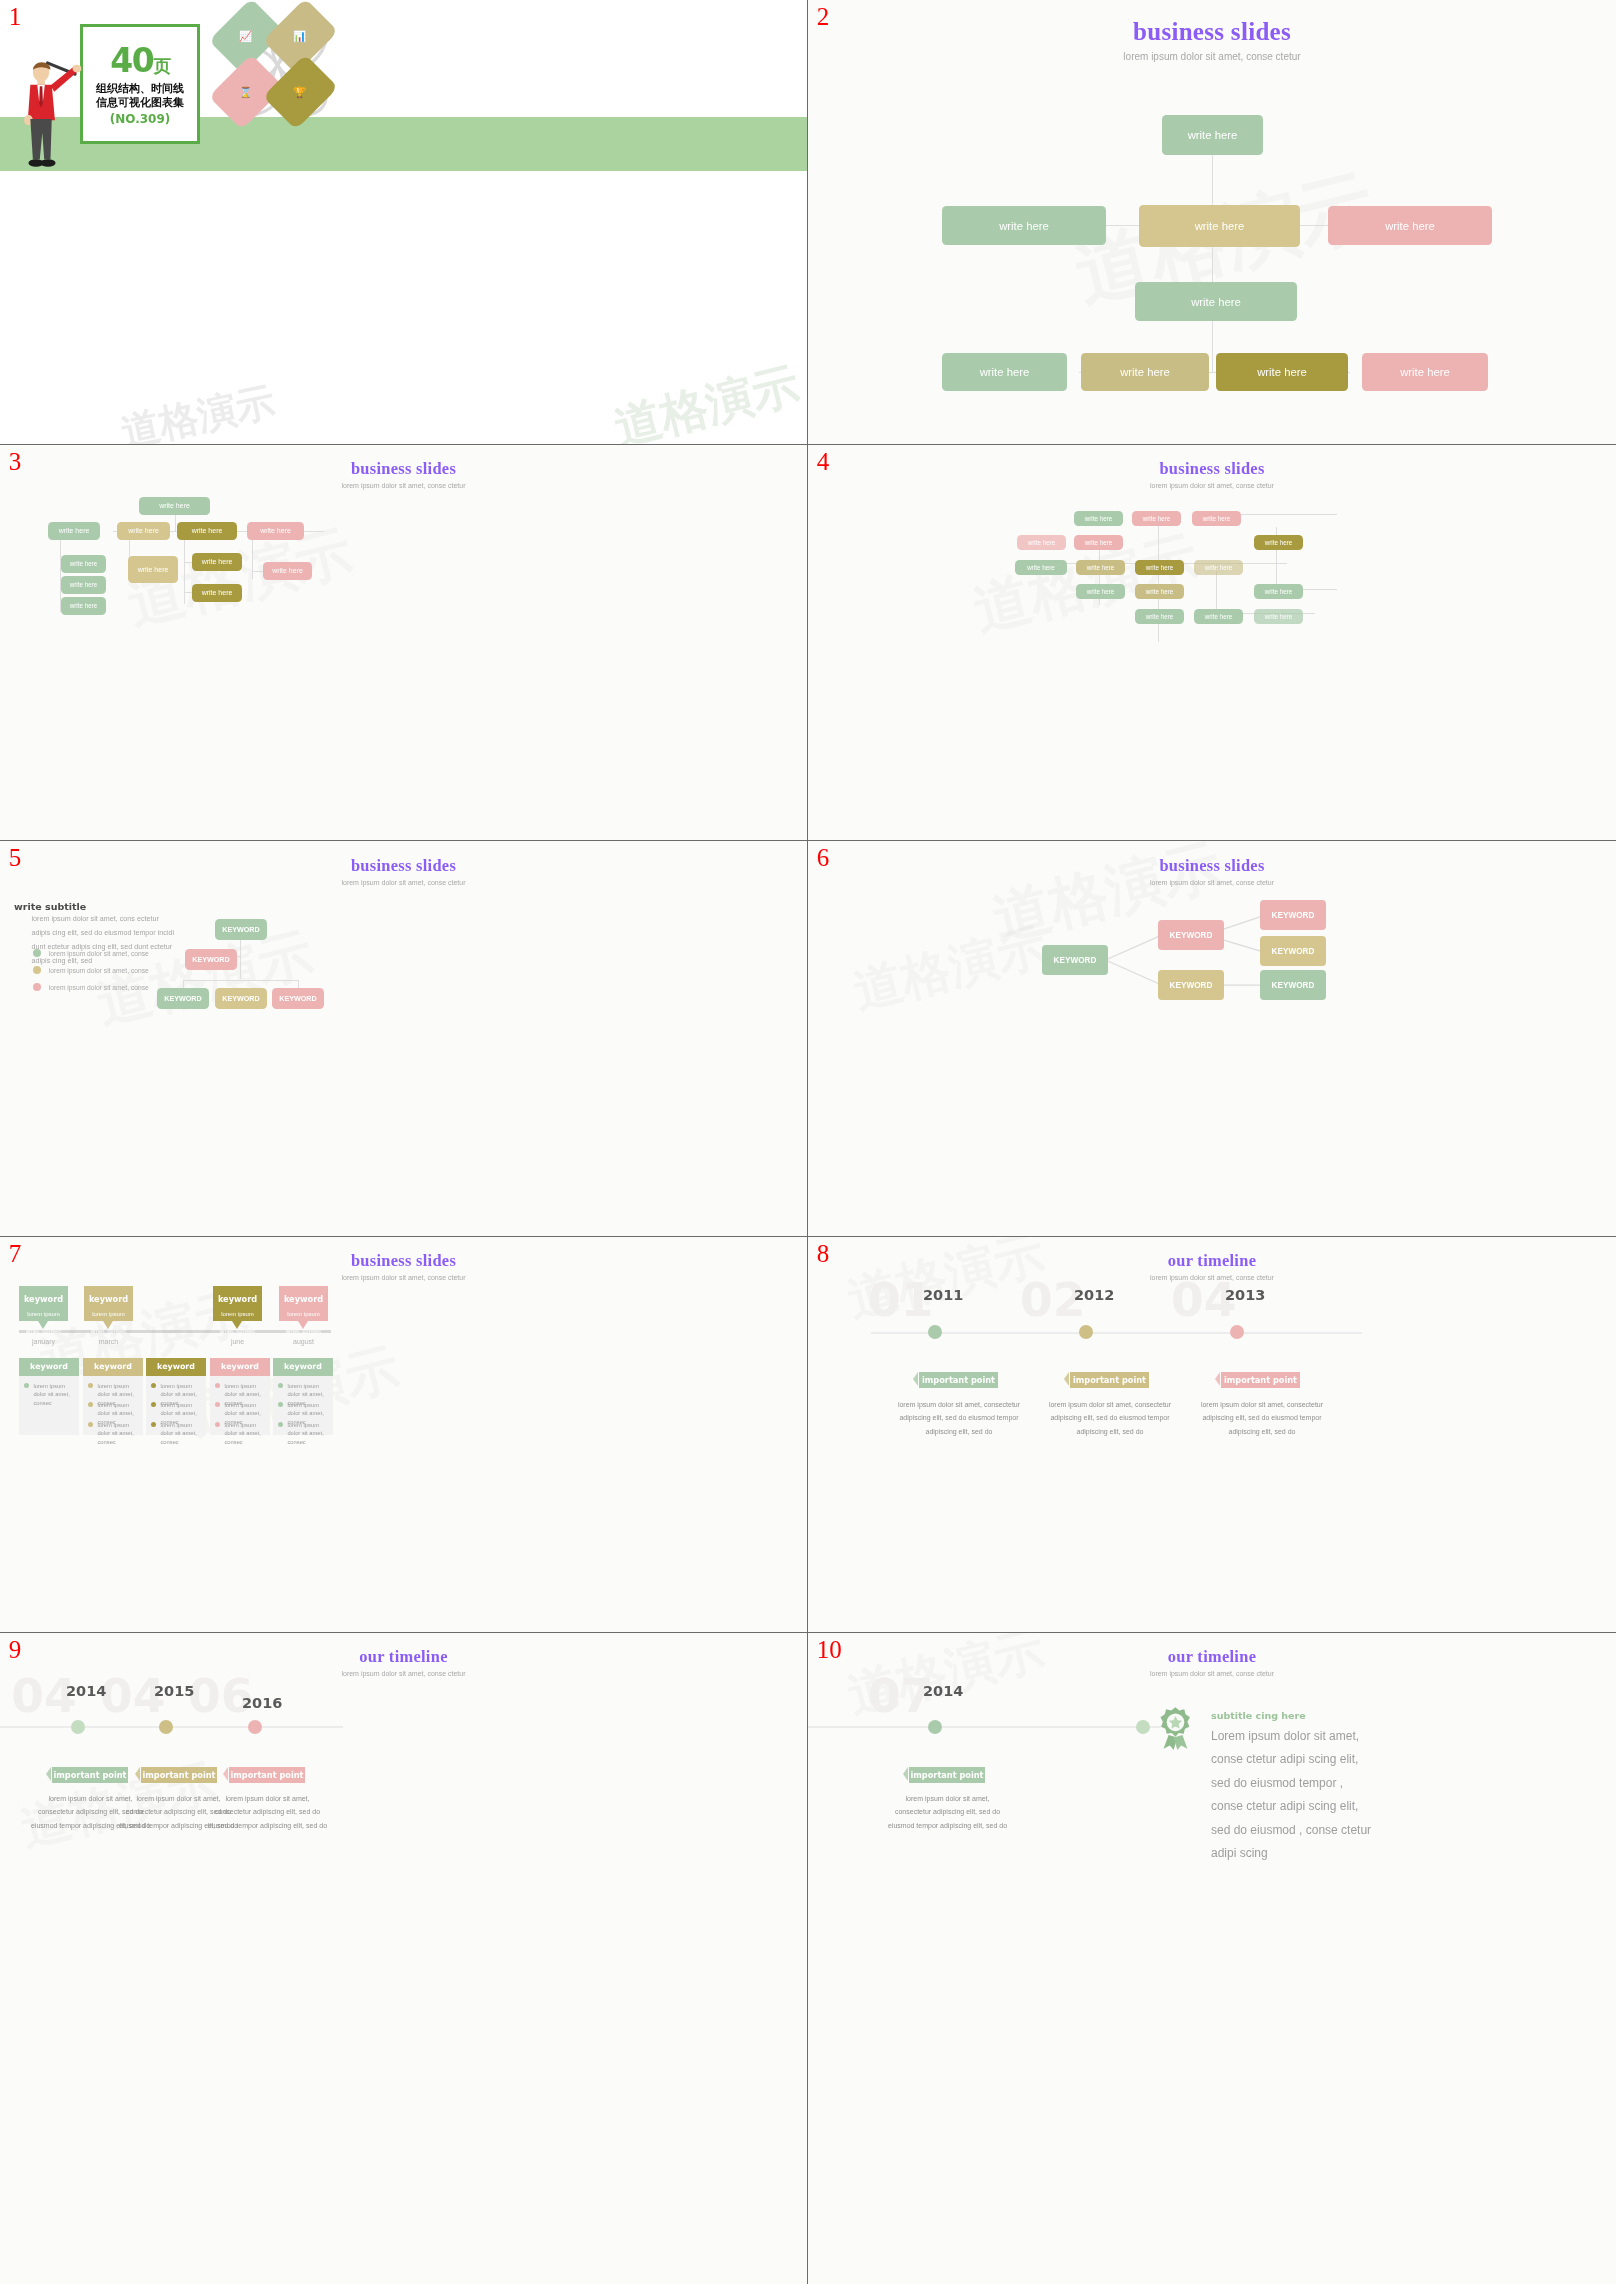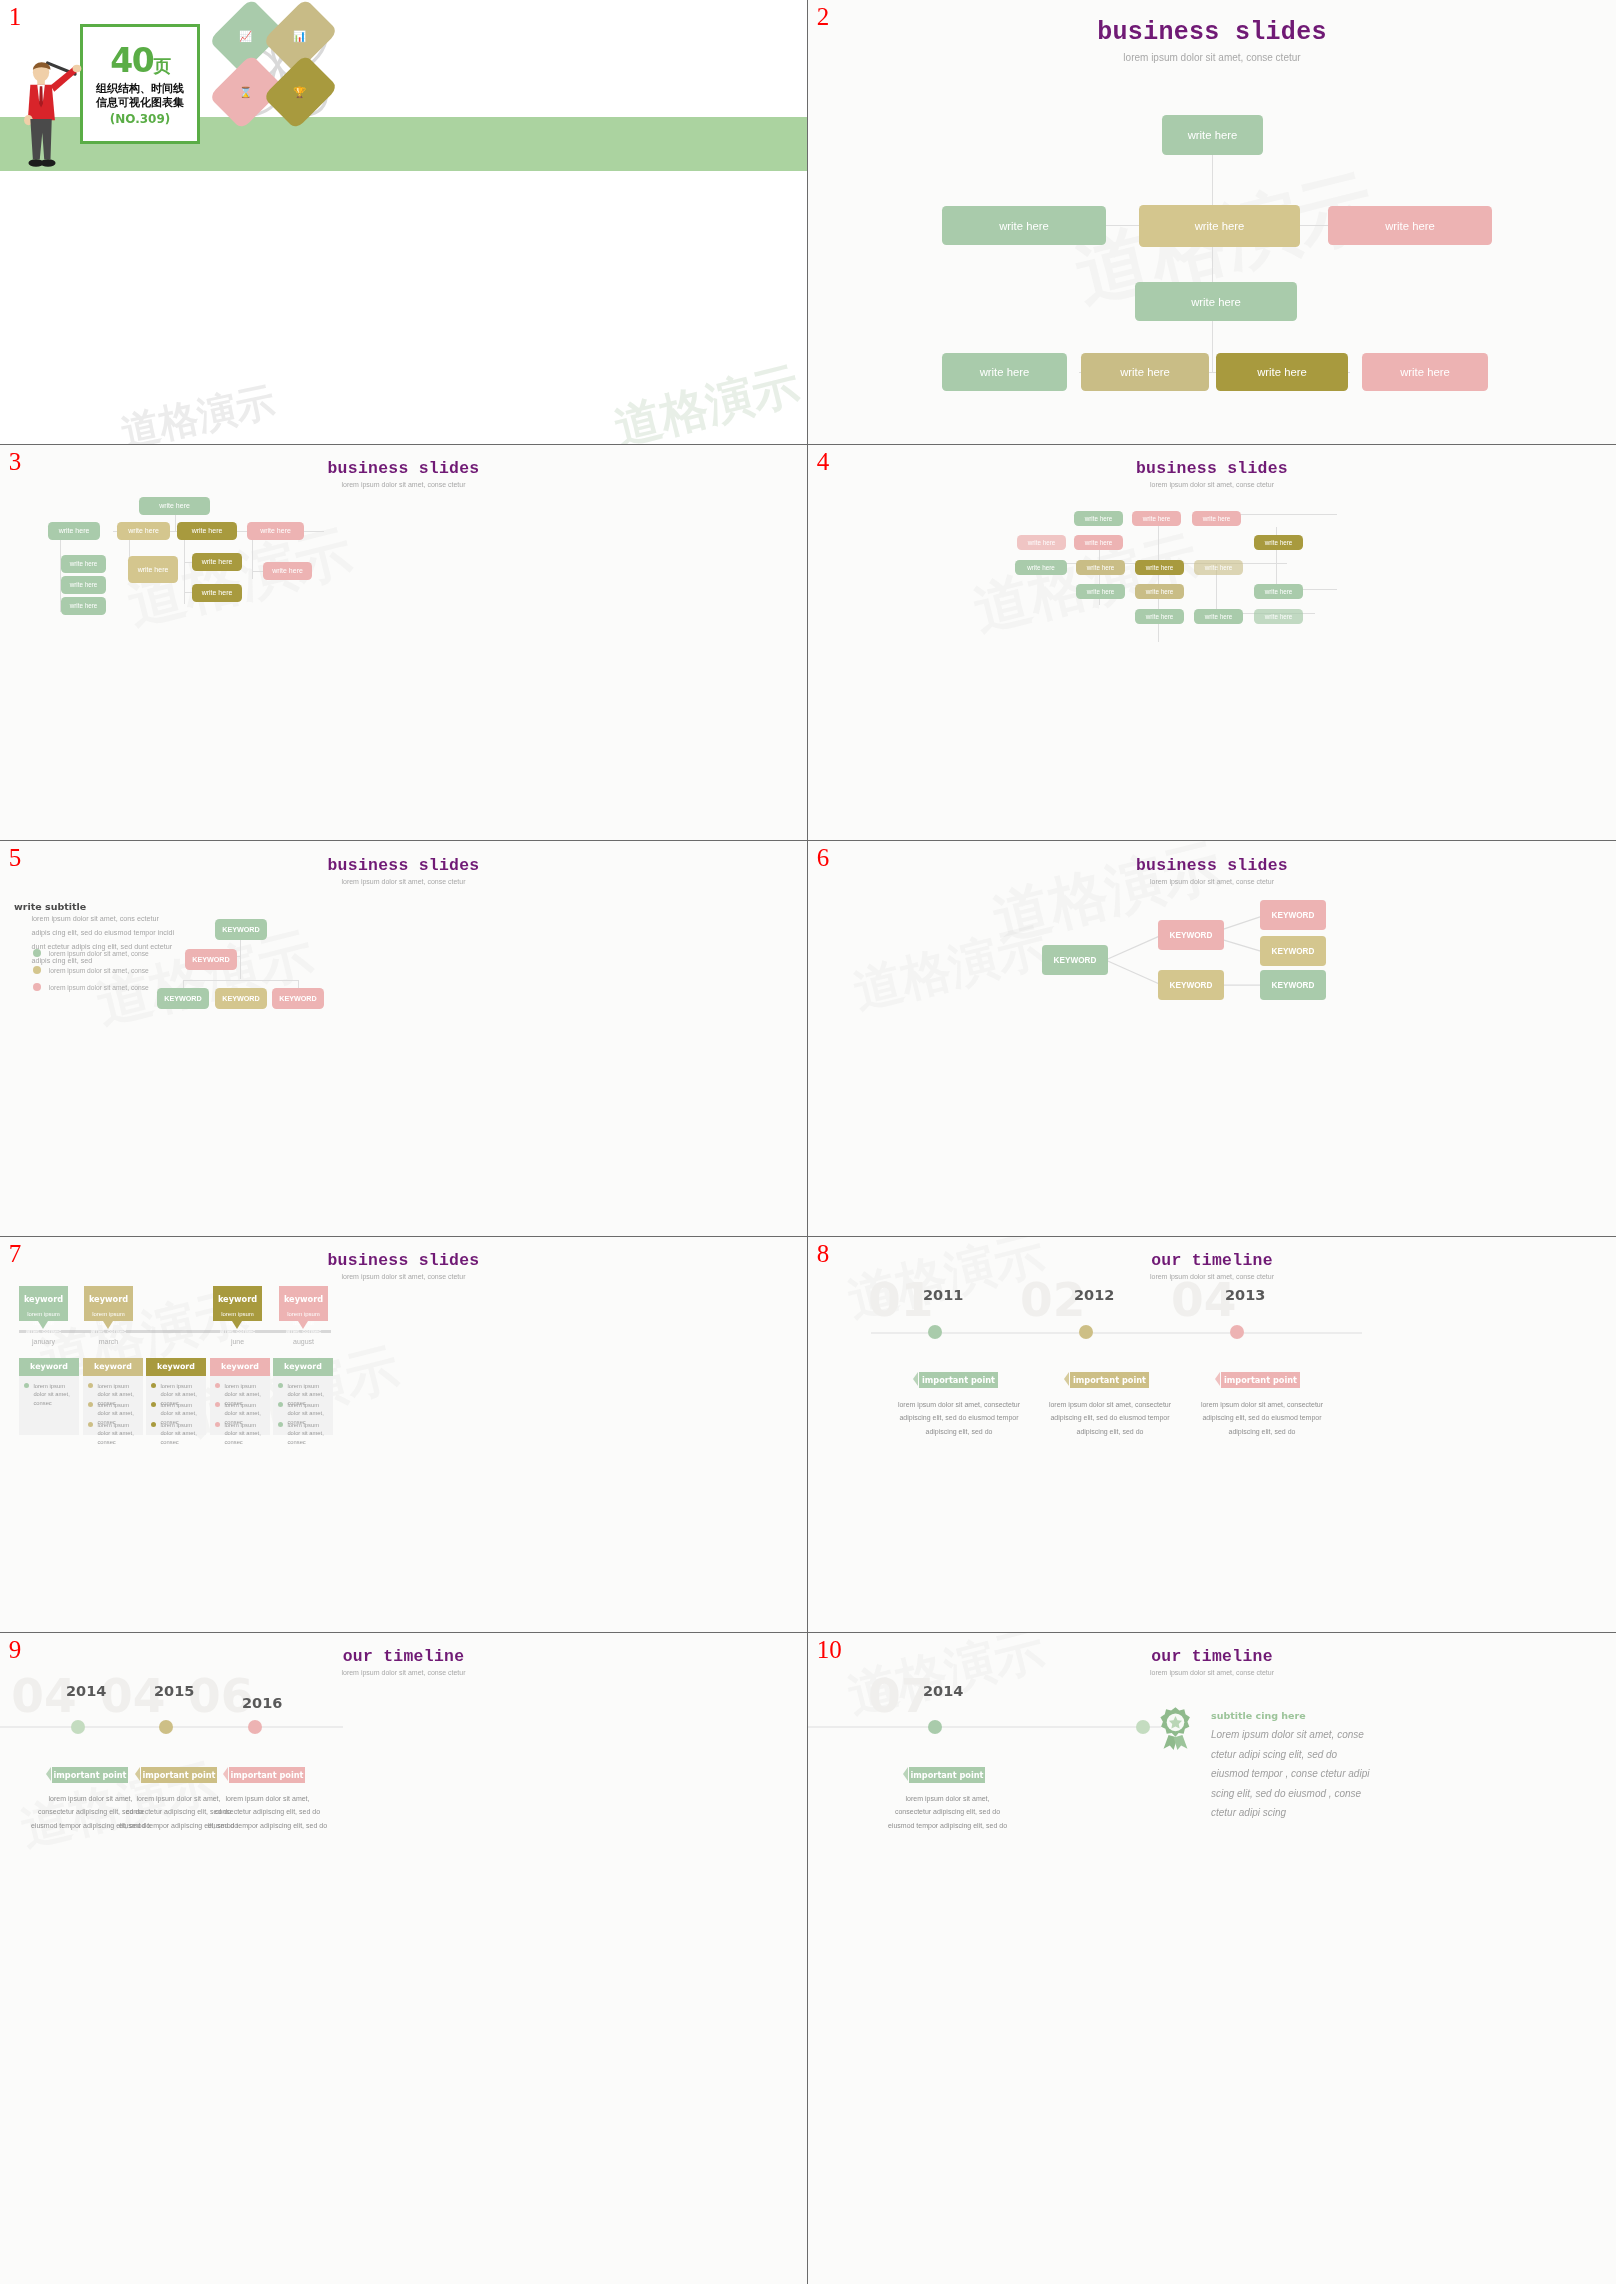--- a/index.html
+++ b/index.html
@@ -6,21 +6,21 @@
   body{width:1616px;height:2284px;font-family:"Liberation Sans",sans-serif;}
   .grid{display:grid;grid-template-columns:808px 808px;grid-template-rows:445px 396px 396px 396px 652px;width:1616px;height:2284px;}
   .slide{position:relative;overflow:hidden;background:#fbfbfa;border-right:1.9px solid #6b6b6b;border-bottom:1.9px solid #6b6b6b;box-sizing:border-box;}
   .slide.col2{border-right:none;}
   .slide.row5{border-bottom:none;}
   .num{position:absolute;left:8.8px;top:3.8px;font-size:25px;color:#ff0000;font-family:"Liberation Serif",serif;line-height:1;z-index:40;font-weight:400;}
   .wm{position:absolute;color:rgba(150,150,150,.07);font-size:76px;font-weight:bold;pointer-events:none;z-index:1;font-family:"DejaVu Sans",sans-serif;}
 
   
   .hdr{position:absolute;left:0;right:0;text-align:center;z-index:5;}
-  .hdr .t{font-size:25px;font-weight:bold;color:#701a75;letter-spacing:0.3px;font-family:Liberation Mono, monospace;}
+  .hdr .t{font-size:25px;font-weight:bold;color:#8b5cf6;letter-spacing:0.3px;font-family:Liberation Serif, serif;}
   .hdr .s{font-size:10px;color:#a8a8a8;margin-top:5.7px;font-family:"Liberation Sans",sans-serif;}
 
   
   .s1{background:#fff;}
   .s1 .greenband{position:absolute;left:0;right:0;top:117px;height:54px;background:#9ccb8f;opacity:.85;}
   .s1 .framebox{position:absolute;left:80px;top:24px;width:120px;height:120px;border:3.8px solid #5aad46;background:#fff;z-index:8;box-sizing:border-box;display:flex;flex-direction:column;align-items:center;justify-content:center;padding-top:3.8px;}
   .s1 .big{font-size:33px;font-weight:bold;color:#5aad46;line-height:.95;font-family:"DejaVu Sans",sans-serif;letter-spacing:-1.3px;}
   .s1 .big small{font-size:17.6px;}
   .s1 .cn{font-size:11px;font-weight:bold;color:#111;line-height:1.28;margin-top:5px;text-align:center;font-family:"DejaVu Sans",sans-serif;}
   .s1 .no{font-size:12px;color:#5aad46;font-weight:bold;margin-top:2.5px;font-family:"DejaVu Sans",sans-serif;}
@@ -60,21 +60,21 @@
   
   .bignum{position:absolute;font-size:47px;font-weight:bold;color:#f0efed;font-family:"DejaVu Sans",sans-serif;line-height:1;z-index:2;}
   .year{position:absolute;font-size:14.5px;font-weight:bold;color:#595959;font-family:"DejaVu Sans",sans-serif;z-index:6;}
   .tline{position:absolute;height:1.9px;background:#ececec;z-index:2;}
   .tdot{position:absolute;width:14px;height:14px;border-radius:50%;z-index:6;}
   .ipoint{position:absolute;height:15.8px;display:flex;align-items:center;justify-content:center;color:#fff;font-size:8.2px;font-weight:bold;z-index:6;font-family:"DejaVu Sans",sans-serif;}
   .ipoint:before{content:"";position:absolute;left:-5.7px;top:0;border-top:7.9px solid transparent;border-bottom:7.9px solid transparent;border-right:5.7px solid currentColor;opacity:.82;}
   .tp{position:absolute;font-size:7px;color:#8f8f8f;line-height:1.9;text-align:center;z-index:6;}
   .badge{position:absolute;z-index:6;}
   .sgh{position:absolute;font-size:9.5px;font-weight:bold;color:#9cc49a;font-family:"DejaVu Sans",sans-serif;z-index:6;}
-  .sgp{position:absolute;font-size:10px;color:#9e9e9e;line-height:1.95;width:164px;z-index:6;font-style:italic;}
+  .sgp{position:absolute;font-size:12px;color:#9e9e9e;line-height:1.95;width:164px;z-index:6;}
 </style>
 </head>
 <body>
 
 <div class="grid">
 
   <div class="slide s1">
     <div class="num">1</div>
     <div class="greenband"></div>
     <div class="s1wm">道格演示</div>

